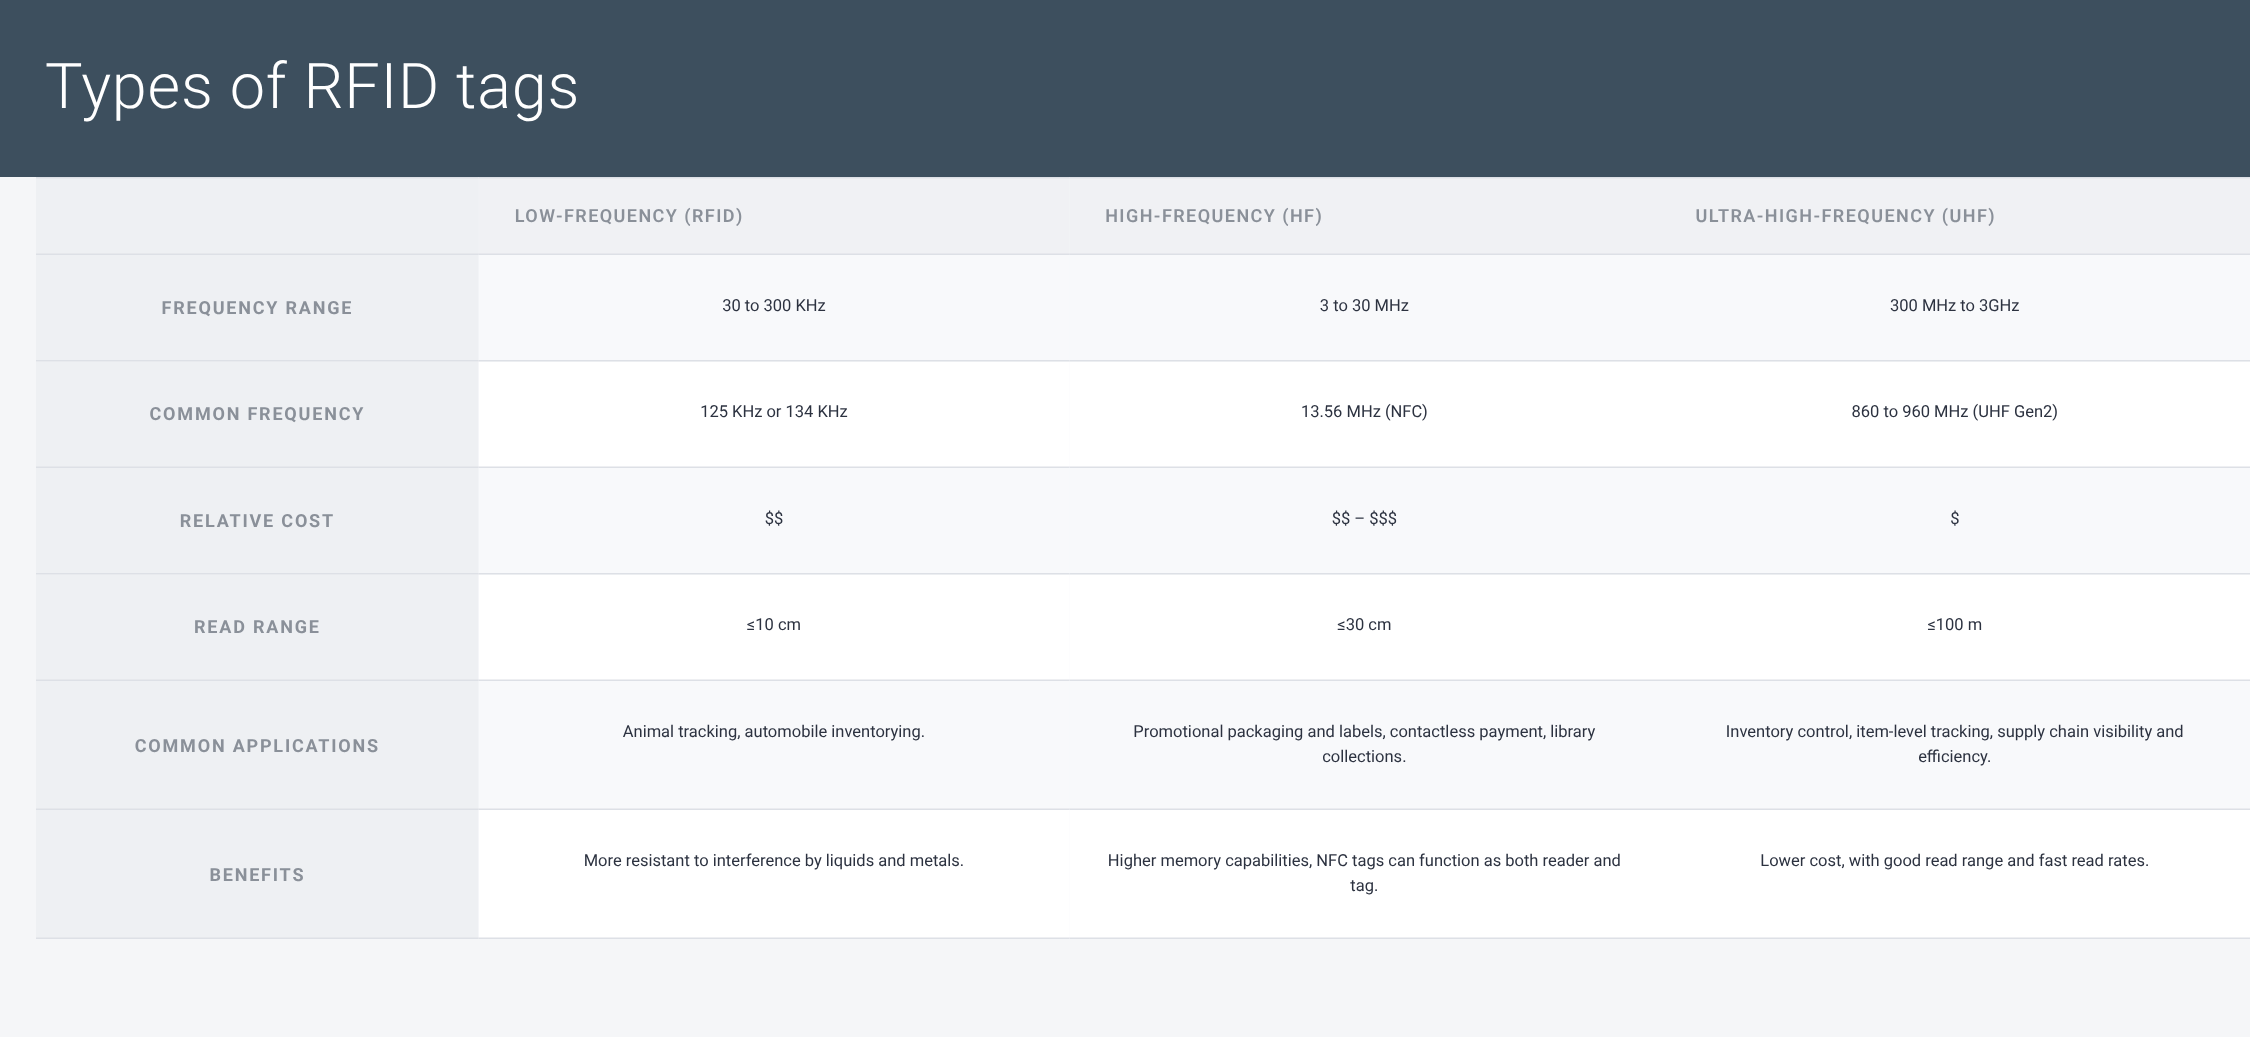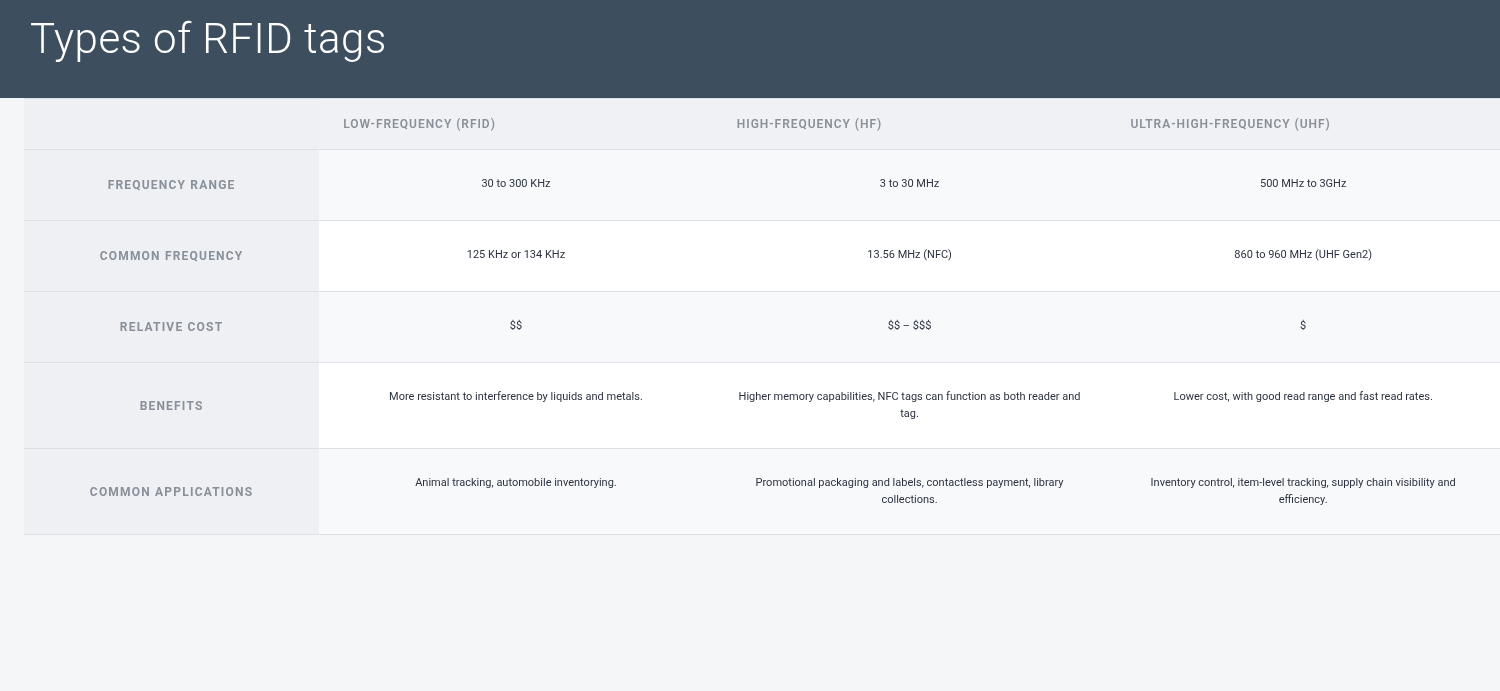--- a/index.html
+++ b/index.html
@@ -9,21 +9,21 @@
     }
 
     body {
       font-family: -apple-system, BlinkMacSystemFont, 'Segoe UI', Roboto, Helvetica, Arial, sans-serif;
       background: #f5f6f8;
       width: 1500px;
     }
 
     .page-header {
       background: #3d4f5e;
-      padding: 14px 40px 35px 30px;
+      padding: 34px 40px 35px 30px;
     }
 
     .page-title {
       color: #ffffff;
       font-size: 42px;
       font-weight: 300;
       letter-spacing: 0.5px;
     }
 
     .table-container {
@@ -115,41 +115,47 @@
         <th>LOW-FREQUENCY (RFID)</th>
         <th>HIGH-FREQUENCY (HF)</th>
         <th>ULTRA-HIGH-FREQUENCY (UHF)</th>
       </tr>
     </thead>
     <tbody id="table-body">
     <tr>
           <td class="row-label">FREQUENCY RANGE</td>
           <td>30 to 300 KHz</td>
           <td>3 to 30 MHz</td>
-          <td>500 MHz to 3GHz</td>
+          <td>300 MHz to 3GHz</td>
         </tr>
         <tr>
           <td class="row-label">COMMON FREQUENCY</td>
           <td>125 KHz or 134 KHz</td>
           <td>13.56 MHz (NFC)</td>
           <td>860 to 960 MHz (UHF Gen2)</td>
         </tr>
         <tr>
           <td class="row-label">RELATIVE COST</td>
           <td>$$</td>
           <td>$$ – $$$</td>
           <td>$</td>
         </tr>
         <tr>
-          <td class="row-label">BENEFITS</td>
-          <td>More resistant to interference by liquids and metals.</td>
-          <td>Higher memory capabilities, NFC tags can function as both reader and tag.</td>
-          <td>Lower cost, with good read range and fast read rates.</td>
+          <td class="row-label">READ RANGE</td>
+          <td>≤10 cm</td>
+          <td>≤30 cm</td>
+          <td>≤100 m</td>
         </tr>
         <tr>
           <td class="row-label">COMMON APPLICATIONS</td>
           <td>Animal tracking, automobile inventorying.</td>
           <td>Promotional packaging and labels, contactless payment, library collections.</td>
           <td>Inventory control, item-level tracking, supply chain visibility and efficiency.</td>
         </tr>
+        <tr>
+          <td class="row-label">BENEFITS</td>
+          <td>More resistant to interference by liquids and metals.</td>
+          <td>Higher memory capabilities, NFC tags can function as both reader and tag.</td>
+          <td>Lower cost, with good read range and fast read rates.</td>
+        </tr>
       </tbody>
   </table>
 </div>
 
 </body></html>

